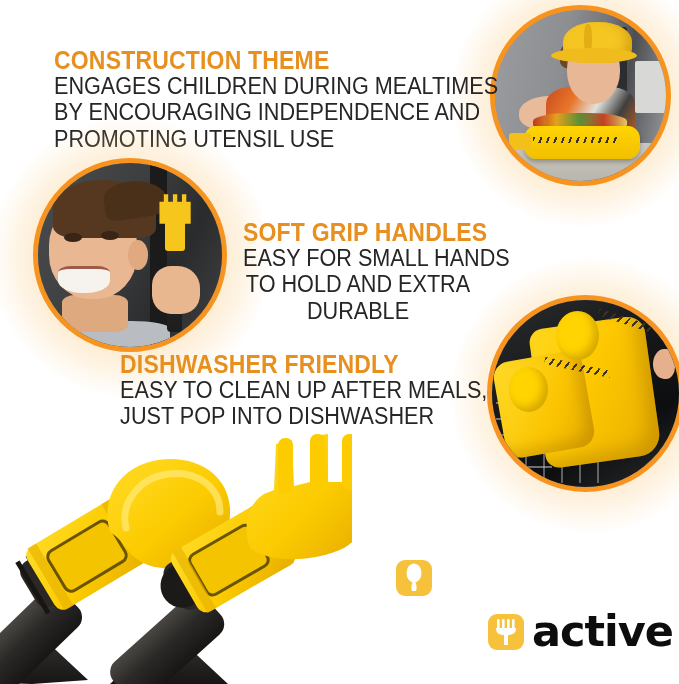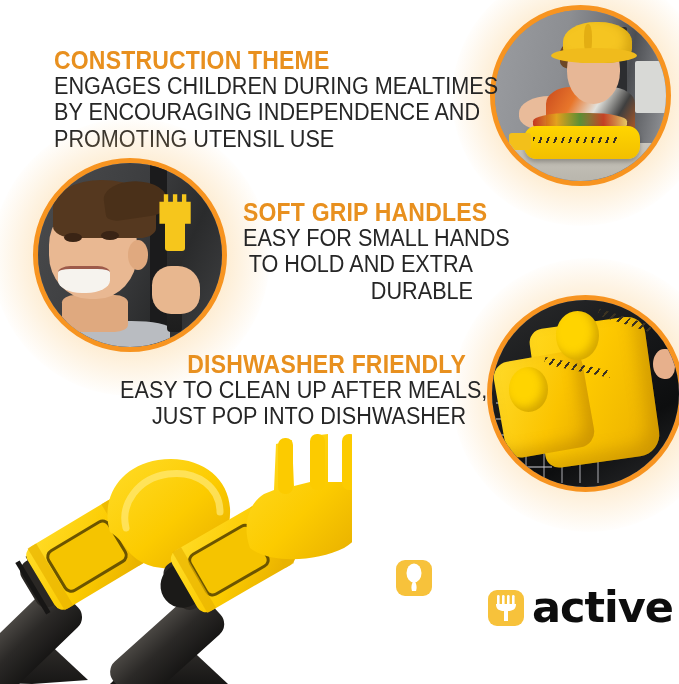--- a/index.html
+++ b/index.html
@@ -39,25 +39,25 @@
     line-height: 1.12;
     font-weight: 400;
     transform: scaleX(0.92);
   }
   .feature-body div { white-space: nowrap; }
 
   .block-1 { left: 18px; top: 48px; width: 450px; text-align: left; }
   .block-1 .feature-title { transform-origin: right center; }
   .block-1 .feature-body  { transform-origin: right center; }
 
-  .block-2 { left: 243px; top: 200px; width: 250px; text-align: right; }
+  .block-2 { left: 243px; top: 220px; width: 250px; text-align: center; }
   .block-2 .feature-title { transform-origin: left center; }
   .block-2 .feature-body  { transform-origin: left center; }
 
-  .block-3 { left: 90px; top: 352px; width: 376px; text-align: right; }
+  .block-3 { left: 90px; top: 352px; width: 376px; text-align: left; }
   .block-3 .feature-title { transform-origin: right center; }
   .block-3 .feature-body  { transform-origin: right center; }
 
   
   .photo-circle {
     border-radius: 50%;
     border: 5px solid #F79420;
     box-sizing: border-box;
     overflow: hidden;
     background: #8d8f92;
@@ -278,21 +278,21 @@
   }
   .logo-badge {
     width: 36px; height: 36px;
     background: #F7C23B;
     border-radius: 9px;
     position: relative;
     flex: none;
   }
   #logo-row-1 { left: 0px; top: 2px; }
   #logo-row-1 .logo-badge { margin-left: 10px; }
-  #logo-row-2 { left: 94px; top: 28px; padding-left: 8px; }
+  #logo-row-2 { left: 94px; top: 52px; padding-left: 8px; }
   #logo-row-2 .logo-badge { margin-right: 8px; }
 </style>
 </head>
 <body>
 
 <div id="canvas">
 
   <div class="glow" style="left:452px; top:-32px; width:258px; height:258px;"></div>
   <div class="abs photo-circle" id="photo-boy-hat">
     <div class="ph1-bg"></div>

